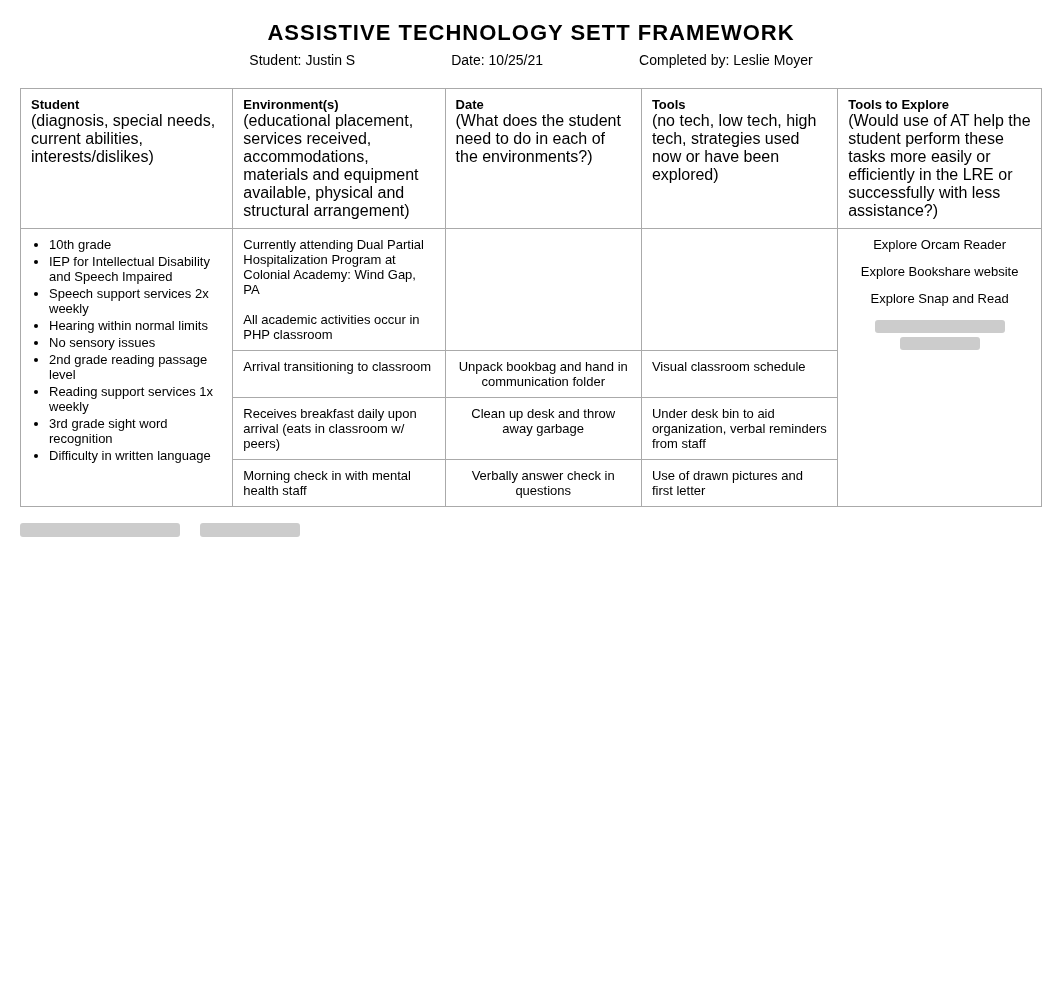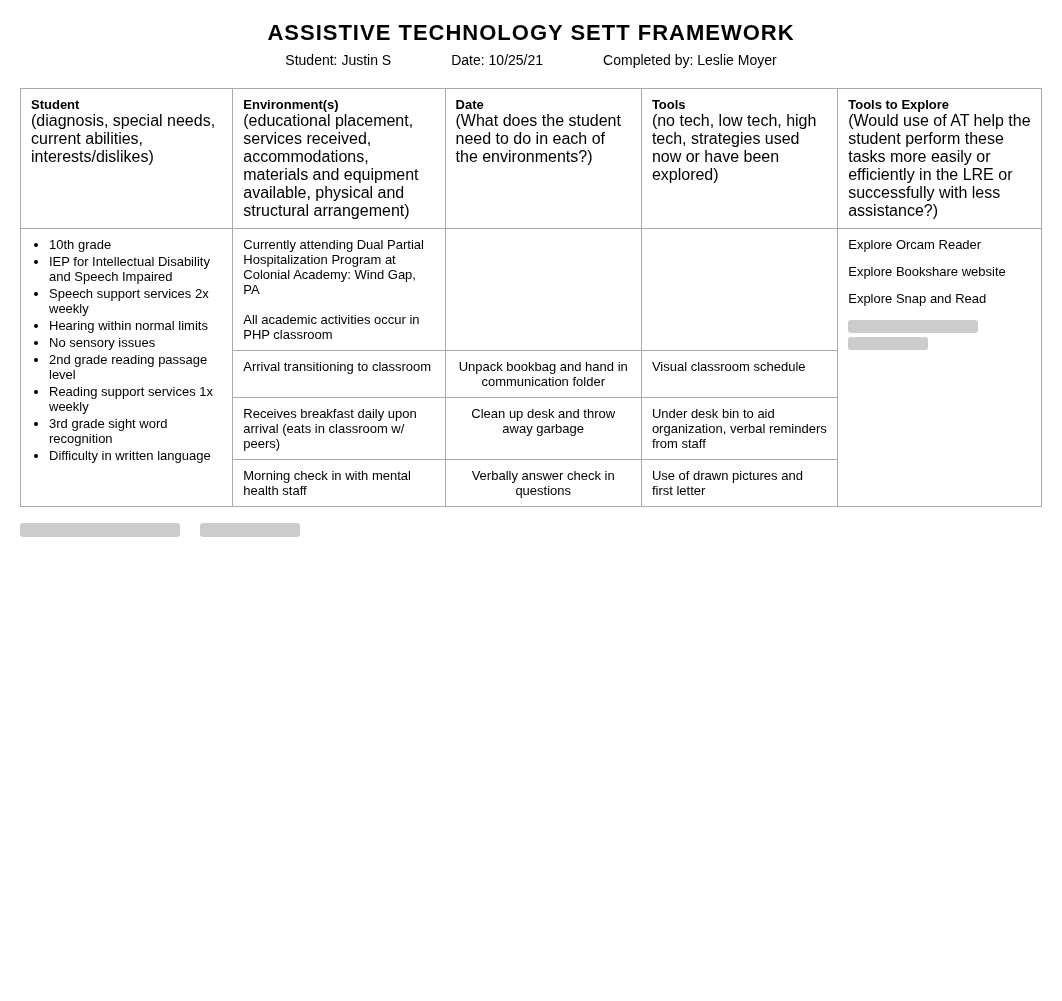--- a/index.html
+++ b/index.html
@@ -18,21 +18,21 @@
       font-weight: bold;
       letter-spacing: 1px;
       margin-bottom: 6px;
     }
     .meta-row {
       text-align: center;
       font-size: 14px;
       margin-bottom: 20px;
       display: flex;
       justify-content: center;
-      gap: 60px;
+      gap: 96px;
     }
     .main-table {
       width: 100%;
       border-collapse: collapse;
       border: 1px solid #aaa;
     }
     .main-table th, .main-table td {
       border: 1px solid #aaa;
       padding: 8px 10px;
       vertical-align: top;
@@ -53,20 +53,21 @@
     }
     ul.student-list {
       padding-left: 18px;
       margin: 0;
     }
     ul.student-list li {
       margin-bottom: 2px;
     }
     .tools-explore-section p {
       margin-bottom: 12px;
+      text-align: center;
     }
     .redacted {
       display: inline-block;
       background: #ccc;
       border-radius: 3px;
       height: 13px;
       width: 130px;
       vertical-align: middle;
     }
     .redacted-sm {

